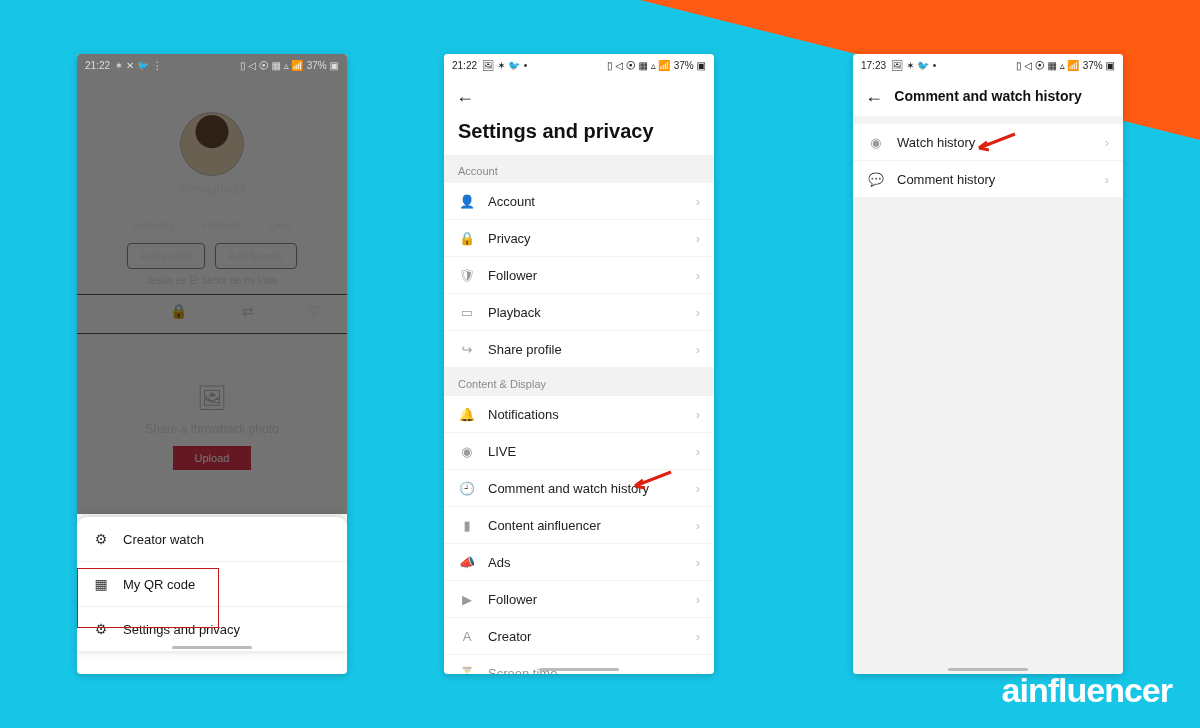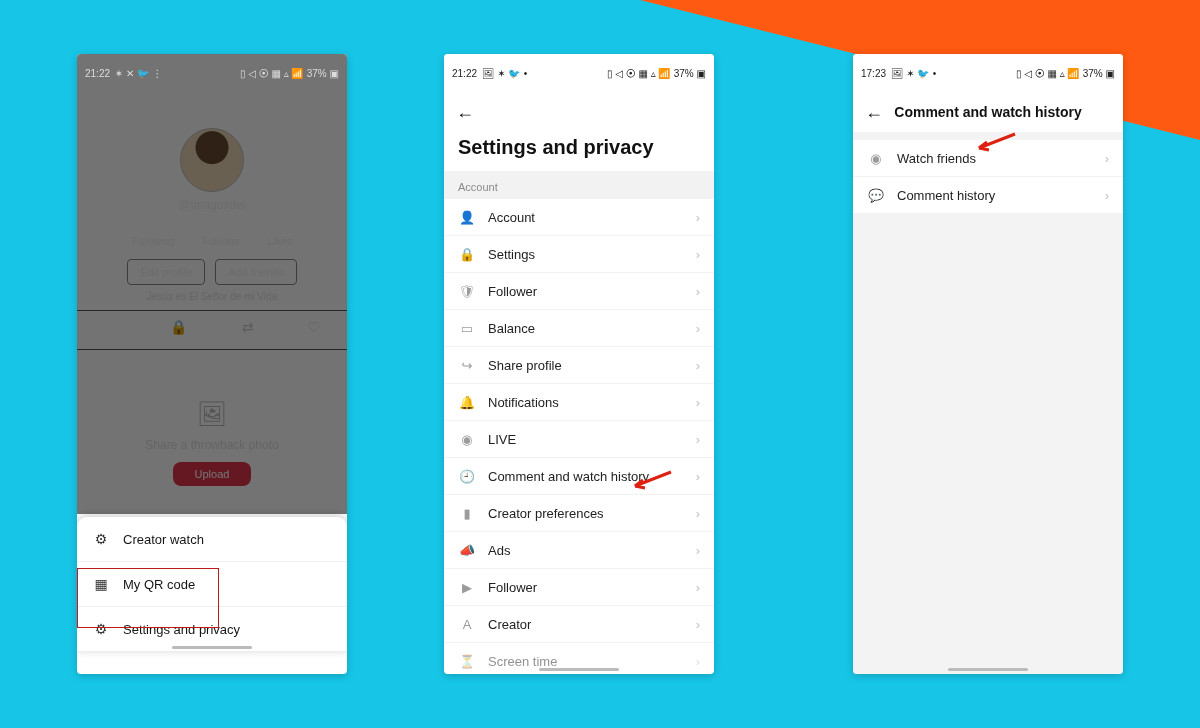--- a/index.html
+++ b/index.html
@@ -1,21 +1,21 @@
 <!DOCTYPE html>
 <html><head>
 <meta charset="utf-8">
 <style>
   html,body{margin:0;padding:0;width:1200px;height:728px;font-family:-apple-system,Helvetica,Arial,sans-serif;overflow:hidden}
   .stage{position:relative;width:1200px;height:728px;background:#17c6e7}
   .tri{position:absolute;top:0;right:0;width:0;height:0;border-top:140px solid #ff5a12;border-left:560px solid transparent}
   .brand{position:absolute;right:28px;bottom:18px;color:#fff;font-weight:800;font-size:34px;letter-spacing:-1px}
   .phone{position:absolute;top:54px;width:270px;height:620px;background:#fff;border-radius:4px;box-shadow:0 2px 8px rgba(0,0,0,.2);overflow:hidden}
   .p1{left:77px}.p2{left:444px}.p3{left:853px}
-  .statusbar{height:22px;background:#fff;display:flex;align-items:center;justify-content:space-between;padding:8px 8px;font-size:10px;color:#222}
+  .statusbar{height:22px;background:#fff;display:flex;align-items:center;justify-content:space-between;padding:0 8px;font-size:10px;color:#222}
   .sb-dim .statusbar{color:#ccc}
   .sb-right span{margin-left:2px}
   .sb-left span{margin-right:2px}
   
   .p1 .body{position:relative;height:598px}
   .p1 .dim{position:absolute;inset:0;background:#fff}
   .p1 .dimshade{position:absolute;left:0;right:0;top:0;height:460px;background:rgba(0,0,0,.55)}
   .p1 .statusbar{position:relative;z-index:2;background:transparent;color:#ddd}
   .topbar{display:flex;align-items:center;justify-content:center;height:32px;position:relative}
   .topbar .user{font-weight:700;font-size:14px;color:#fff}
@@ -28,21 +28,21 @@
   .stats{display:flex;justify-content:center;gap:28px;text-align:center;color:#eee;font-size:10px}
   .stats b{display:block;font-size:14px;color:#fff}
   .btnrow{display:flex;justify-content:center;gap:10px;margin:12px 0 6px}
   .pillbtn{padding:6px 12px;border:1px solid #888;border-radius:4px;font-size:11px;color:#eee}
   .bio{text-align:center;font-size:10px;color:#ddd;margin-bottom:8px}
   .tabs{display:flex;justify-content:space-around;border-top:1px solid #555;border-bottom:1px solid #555;padding:8px 0;color:#ccc;font-size:14px}
   .tabs .active{border-bottom:2px solid #fff;padding-bottom:4px;color:#fff}
   .placeholder{text-align:center;margin-top:50px;color:#ddd}
   .placeholder .picon{font-size:24px;color:#bbb}
   .placeholder .ptxt{font-size:12px;margin:10px 0}
-  .upload{display:inline-block;background:#e2374d;color:#fff;font-size:11px;padding:6px 22px;border-radius:8px}
+  .upload{display:inline-block;background:#e2374d;color:#fff;font-size:11px;padding:6px 22px;border-radius:0}
   .sheet{position:absolute;left:0;right:0;bottom:0;background:#fff;color:#161616;border-top-left-radius:10px;border-top-right-radius:10px;box-shadow:0 -2px 10px rgba(0,0,0,.2)}
   .sheet-item{display:flex;align-items:center;height:44px;padding:0 14px;border-bottom:1px solid #eee;font-size:13px}
   .sheet-item:last-child{border-bottom:none}
   .sheet-item .sic{width:20px;text-align:center;margin-right:12px;color:#333;font-size:14px}
   .redbox{position:absolute;border:1.5px solid #c21818;pointer-events:none}
   .homebar{position:absolute;bottom:3px;left:50%;transform:translateX(-50%);width:80px;height:3px;background:#bbb;border-radius:2px}
   
   .hdr{display:flex;align-items:center;height:40px;padding:0 12px}
   .hdr.center{justify-content:center;position:relative}
   .hdr .back{font-size:18px;color:#111}
@@ -56,20 +56,21 @@
   .bgf{background:#f3f3f3;height:100%}
   
   .arrow{position:absolute;width:44px;height:24px;pointer-events:none}
   .arrow svg{width:100%;height:100%}
 </style>
 </head>
 <body>
 
 <div class="stage">
   <div class="tri"></div>
+  <div class="brand">ainfluencer</div>
 
   <div class="phone p1 sb-dim">
     <div class="body">
       <div class="dim">
         <div class="statusbar">
           <div class="sb-left"><span>21:22</span> <span>✶ ✕ 🐦 ⋮</span></div>
           <div class="sb-right"><span>▯ ◁ ⦿ ▦ ▵ 📶 37% ▣</span></div>
         </div>
         <div class="topbar">
           <span class="user">Imago Dei</span>
@@ -137,57 +138,58 @@
     <div class="big-title">Settings and privacy</div>
 
     <div class="sect">Account</div>
     <div class="row">
         <span class="ric">👤</span>
         <span>Account</span>
         <span class="chev">›</span>
       </div>
     <div class="row">
         <span class="ric">🔒</span>
-        <span>Settings</span>
+        <span>Privacy</span>
         <span class="chev">›</span>
       </div>
     <div class="row">
         <span class="ric">🛡</span>
         <span>Follower</span>
         <span class="chev">›</span>
       </div>
     <div class="row">
         <span class="ric">▭</span>
-        <span>Balance</span>
+        <span>Playback</span>
         <span class="chev">›</span>
       </div>
     <div class="row">
         <span class="ric">↪</span>
         <span>Share profile</span>
         <span class="chev">›</span>
       </div>
 
+    <div class="sect">Content &amp; Display</div>
     <div class="row">
         <span class="ric">🔔</span>
         <span>Notifications</span>
         <span class="chev">›</span>
       </div>
     <div class="row">
         <span class="ric">◉</span>
         <span>LIVE</span>
         <span class="chev">›</span>
       </div>
     <div class="row" style="position:relative">
         <span class="ric">🕘</span>
         <span>Comment and watch history</span>
         <span class="chev">›</span>
       </div>
     <div class="row">
         <span class="ric">▮</span>
-        <span>Creator preferences</span>
+        <span>Content ainfluencer</span>
         <span class="chev">›</span>
       </div>
     <div class="row">
         <span class="ric">📣</span>
         <span>Ads</span>
         <span class="chev">›</span>
       </div>
     <div class="row">
         <span class="ric">▶</span>
         <span>Follower</span>
@@ -218,21 +220,21 @@
       <div class="sb-right"><span>▯ ◁ ⦿ ▦ ▵ 📶 37% ▣</span></div>
     </div>
     <div class="hdr center">
       <span class="back">←</span>
       <span class="title-sm">Comment and watch history</span>
     </div>
     <div class="bgf">
       <div style="height:8px"></div>
       <div class="row">
           <span class="ric">◉</span>
-          <span>Watch friends</span>
+          <span>Watch history</span>
           <span class="chev">›</span>
         </div>
       <div class="row">
           <span class="ric">💬</span>
           <span>Comment history</span>
           <span class="chev">›</span>
         </div>
     </div>
     <div class="homebar"></div>
     <div class="arrow" style="left:120px;top:76px">

